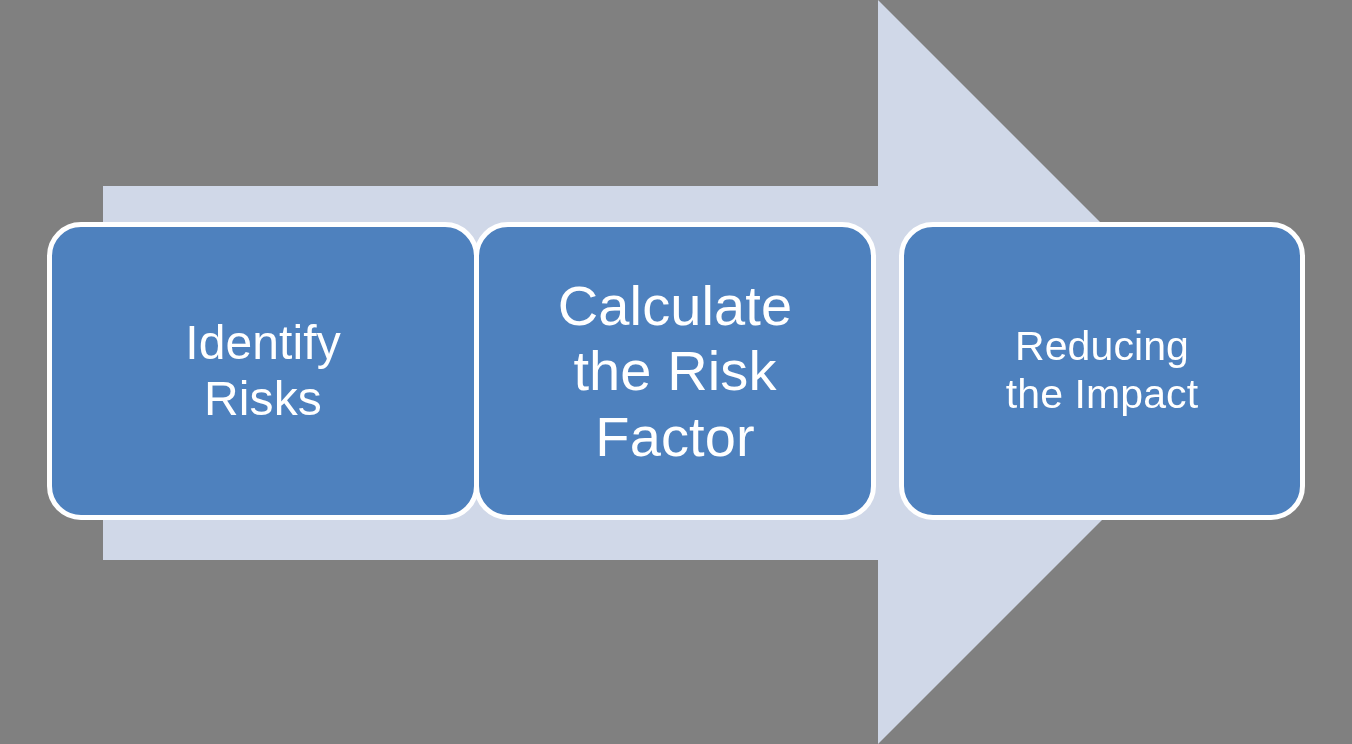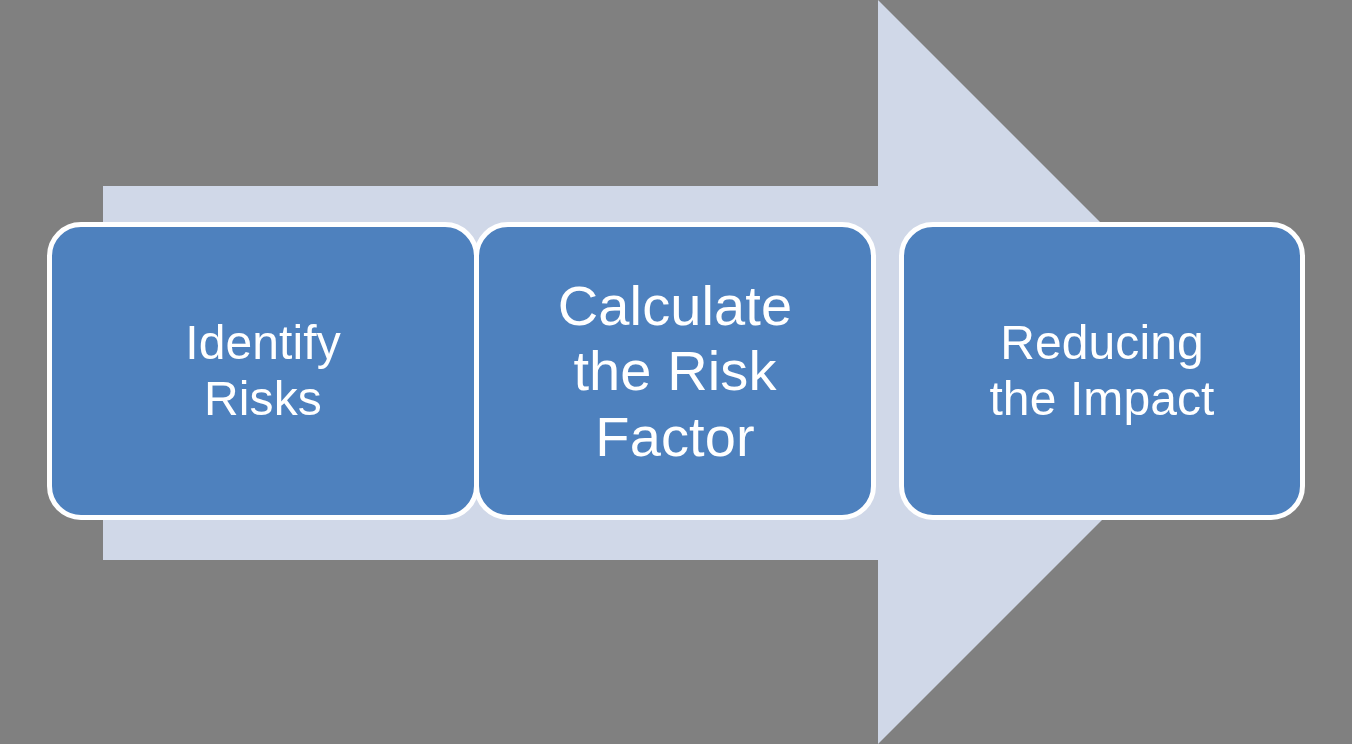--- a/index.html
+++ b/index.html
@@ -53,21 +53,21 @@
     color: #ffffff;
     font-size: 47px;
     line-height: 1.17;
     font-weight: 400;
     letter-spacing: 0.1px;
     padding: 0 14px;
     white-space: pre-line;
   }
   .step-box-1 .step-label { font-size: 48px; }
   .step-box-2 .step-label { font-size: 56px; }
-  .step-box-3 .step-label { font-size: 48px; }
+  .step-box-3 .step-label { font-size: 41px; }
 </style>
 </head>
 <body>
 
 <div id="stage" style="background: rgb(128, 128, 128);">
 
   <svg class="arrow-svg" viewBox="0 0 1352 744" xmlns="http://www.w3.org/2000/svg" aria-hidden="true">
     <polygon points="103,186 878,186 878,0 1250,372 878,744 878,560 103,560" fill="#d0d8e8"></polygon>
   </svg>
 

